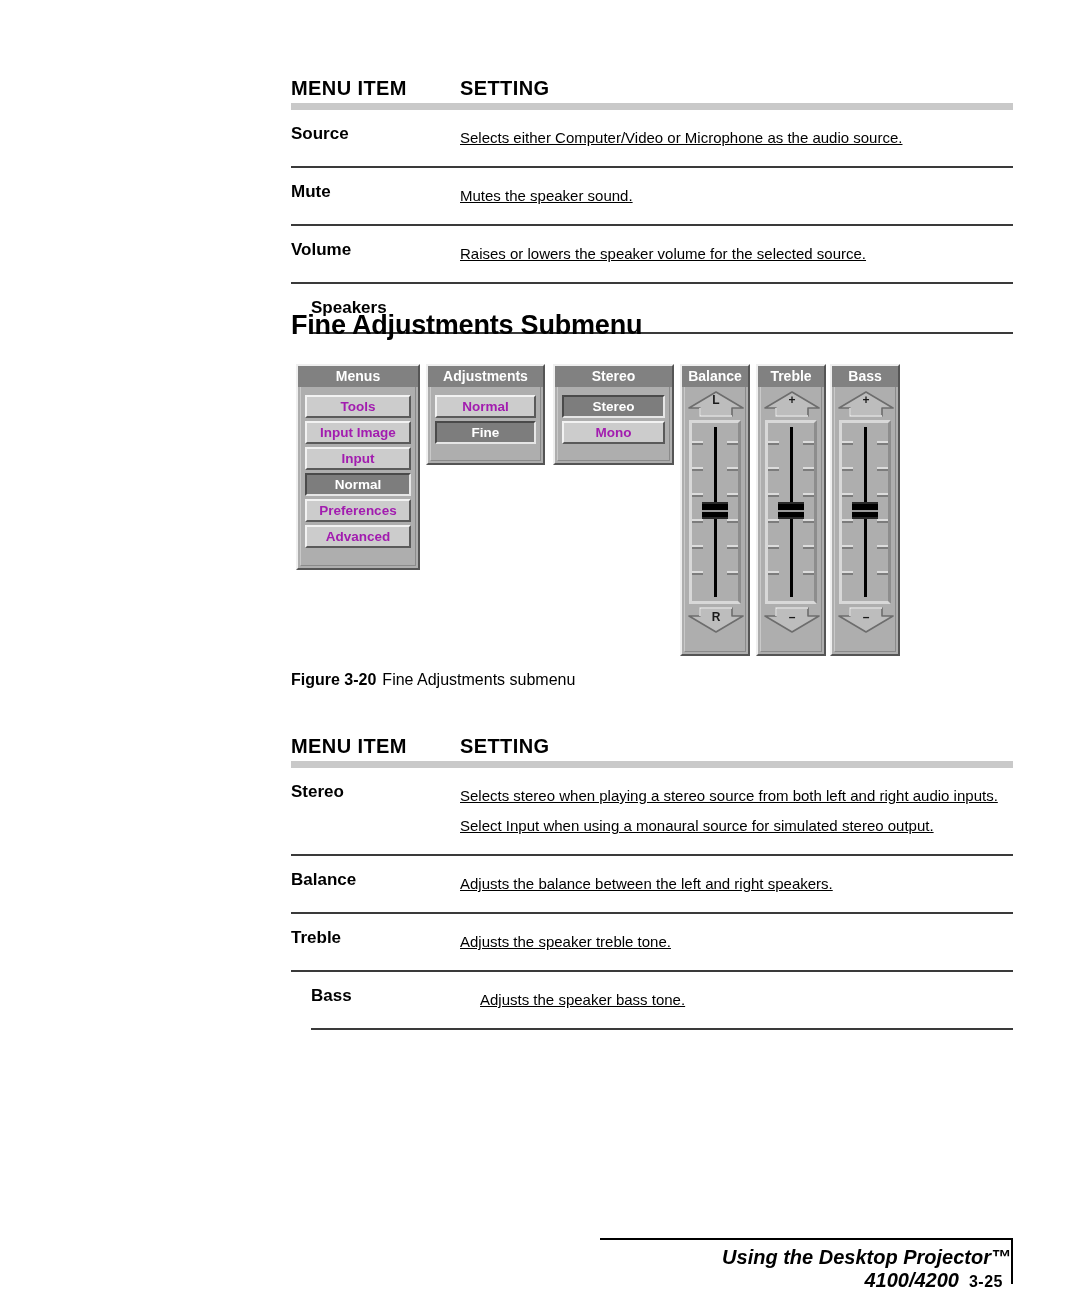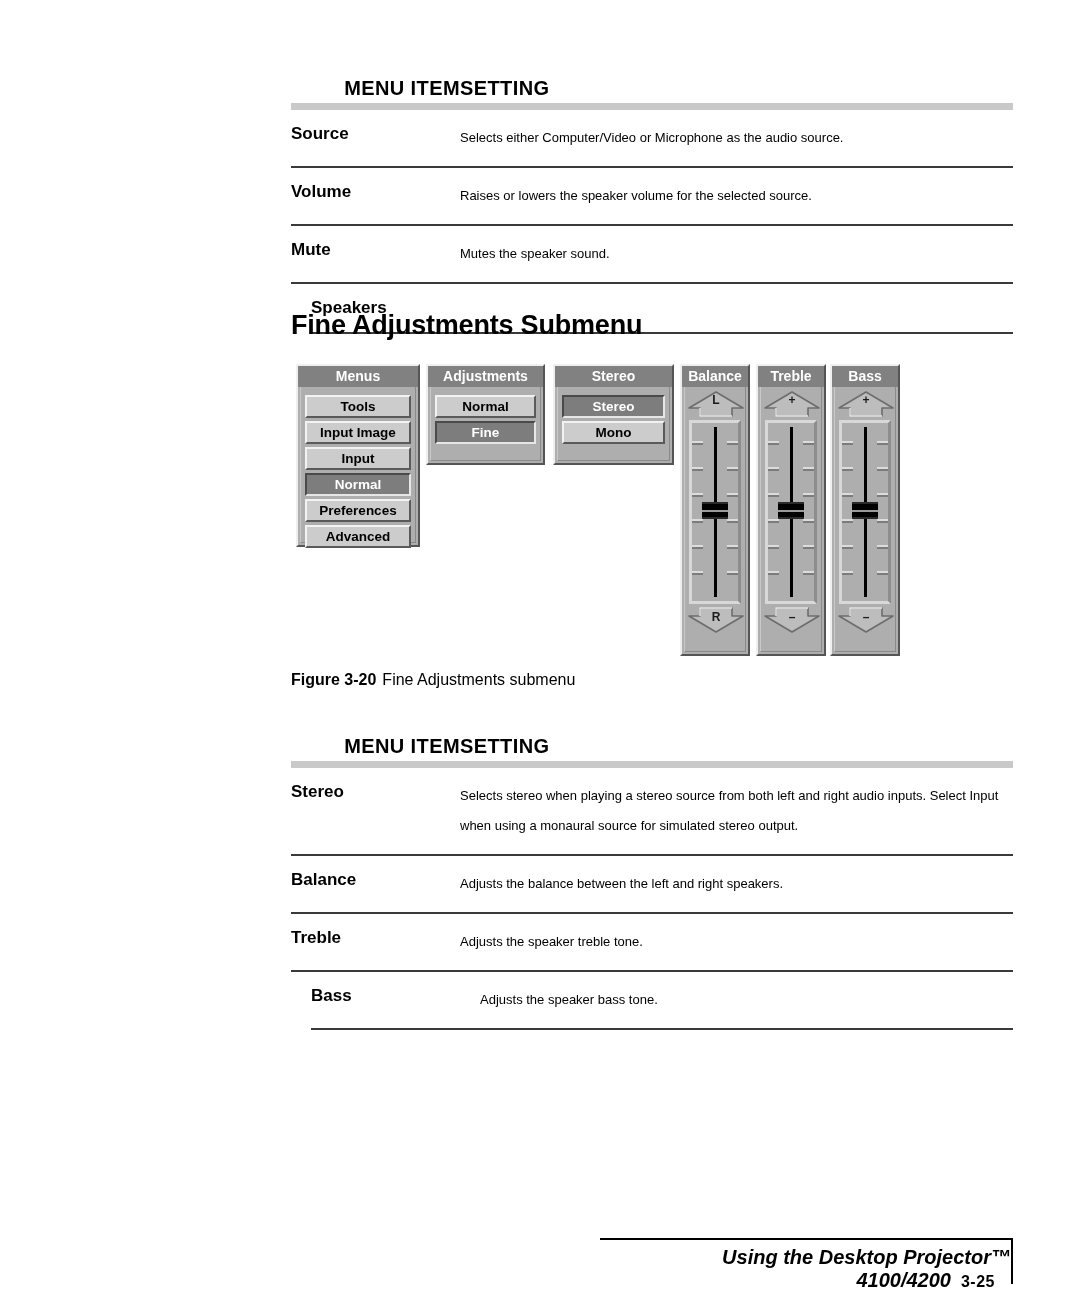--- a/index.html
+++ b/index.html
@@ -18,39 +18,40 @@
 
   .page { position: absolute; left: 0; top: 0; width: 1080px; height: 1311px; }
 
   
   .spec-table { position: absolute; left: 291px; width: 722px; }
   #table-audio { top: 68px; }
   #table-fine  { top: 726px; }
 
   .table-head { display: flex; align-items: flex-end; height: 30px; }
   .th { font-weight: bold; font-size: 20px; letter-spacing: 0.4px; line-height: 20px; }
-  .th-item { width: 169px; text-align: right; }
+  .th-item { width: 169px; }
   .th-setting { flex: 1; }
 
   .head-rule { height: 7px; background: #c9c9c9; margin-top: 5px; }
 
   .trow { display: flex; border-bottom: 2px solid #3a3a3a; }
   .trow:last-child { border-bottom: 2px solid #3a3a3a; margin-left: 20px; }
   .tc-item {
     width: 169px;
     font-weight: bold;
     font-size: 17px;
     padding: 13px 0 13px 0;
     line-height: 22px;
   }
   .tc-setting {
     flex: 1;
-    font-size: 13px;
+    font-size: 15px;
     padding: 13px 0 13px 0;
     line-height: 30px;
+    text-decoration: underline;
   }
 
   
   #section-heading {
     position: absolute;
     left: 291px;
     top: 310px;
     font-size: 27px;
     font-weight: bold;
     letter-spacing: -0.2px;
@@ -93,21 +94,21 @@
 
   .mbtn {
     position: relative;
     height: 19px;
     line-height: 19px;
     margin-bottom: 3px;
     text-align: center;
     font-weight: bold;
     font-size: 13.5px;
     background: #cccccc;
-    color: #000000;
+    color: #a21caf;
     border-top: 2px solid #f2f2f2;
     border-left: 2px solid #f2f2f2;
     border-right: 2px solid #5a5a5a;
     border-bottom: 2px solid #5a5a5a;
     box-sizing: content-box;
   }
   .mbtn:last-child { margin-bottom: 0; }
   .mbtn.selected {
     background: #7d7d7d;
     color: #ffffff;
@@ -208,55 +209,55 @@
     top: 1238px;
     width: 413px;
     text-align: right;
     padding-top: 6px;
     border-top: 2px solid #000000;
     border-right: 2px solid #000000;
     height: 46px;
     box-sizing: border-box;
   }
   #footer .foot-title { font-style: italic; font-size: 20px; font-weight: bold; }
-  #footer .foot-page { font-weight: bold; font-size: 16px; margin-left: 10px; margin-right: 16px; letter-spacing: 0.5px; }
+  #footer .foot-page { font-weight: bold; font-size: 16px; margin-left: 10px; margin-right: 8px; letter-spacing: 0.5px; }
 </style>
 </head>
 <body>
 
 <div class="page">
 
   <div class="spec-table" id="table-audio">
     <div class="table-head">
       <div class="th th-item">MENU ITEM</div>
       <div class="th th-setting">SETTING</div>
     </div>
     <div class="head-rule"></div>
     <div class="trow">
       <div class="tc-item">Source</div>
       <div class="tc-setting">Selects either Computer/Video or Microphone as the audio source.</div>
     </div>
     <div class="trow">
+      <div class="tc-item">Mute</div>
+      <div class="tc-setting">Mutes the speaker sound.</div>
+    </div>
+    <div class="trow">
       <div class="tc-item">Volume</div>
       <div class="tc-setting">Raises or lowers the speaker volume for the selected source.</div>
     </div>
     <div class="trow">
-      <div class="tc-item">Mute</div>
-      <div class="tc-setting">Mutes the speaker sound.</div>
-    </div>
-    <div class="trow">
       <div class="tc-item">Speakers</div>
     </div>
   </div>
 
   <div id="section-heading">Fine Adjustments Submenu</div>
 
   <div id="figure">
 
-    <div class="panel" style="left:5px; top:0; width:124px; height:183px;">
+    <div class="panel" style="left:5px; top:0; width:124px; height:206px;">
       <div class="panel-inner"></div>
       <div class="panel-title">Menus</div>
       <div class="btn-list">
         <div class="mbtn">Tools</div>
         <div class="mbtn">Input Image</div>
         <div class="mbtn">Input</div>
         <div class="mbtn selected">Normal</div>
         <div class="mbtn">Preferences</div>
         <div class="mbtn">Advanced</div>
       </div>

